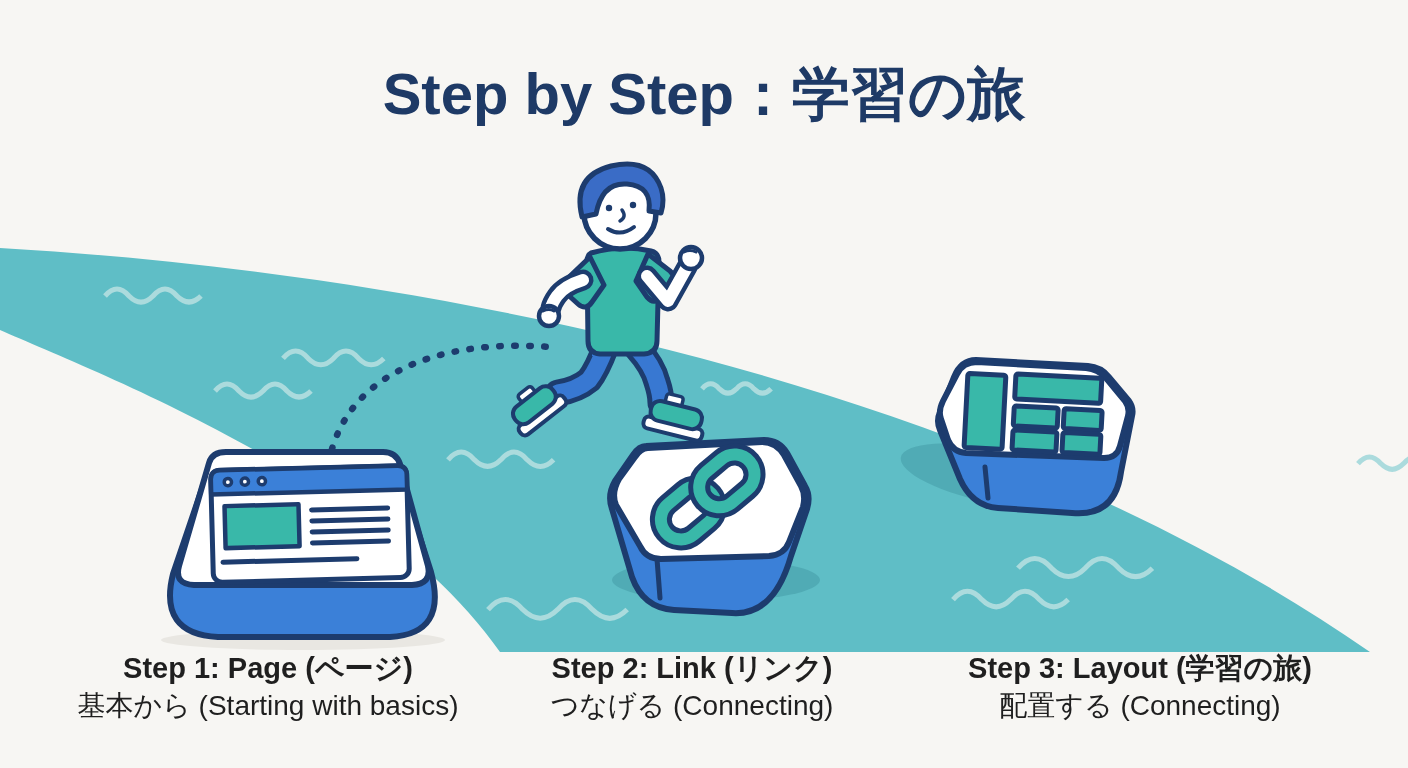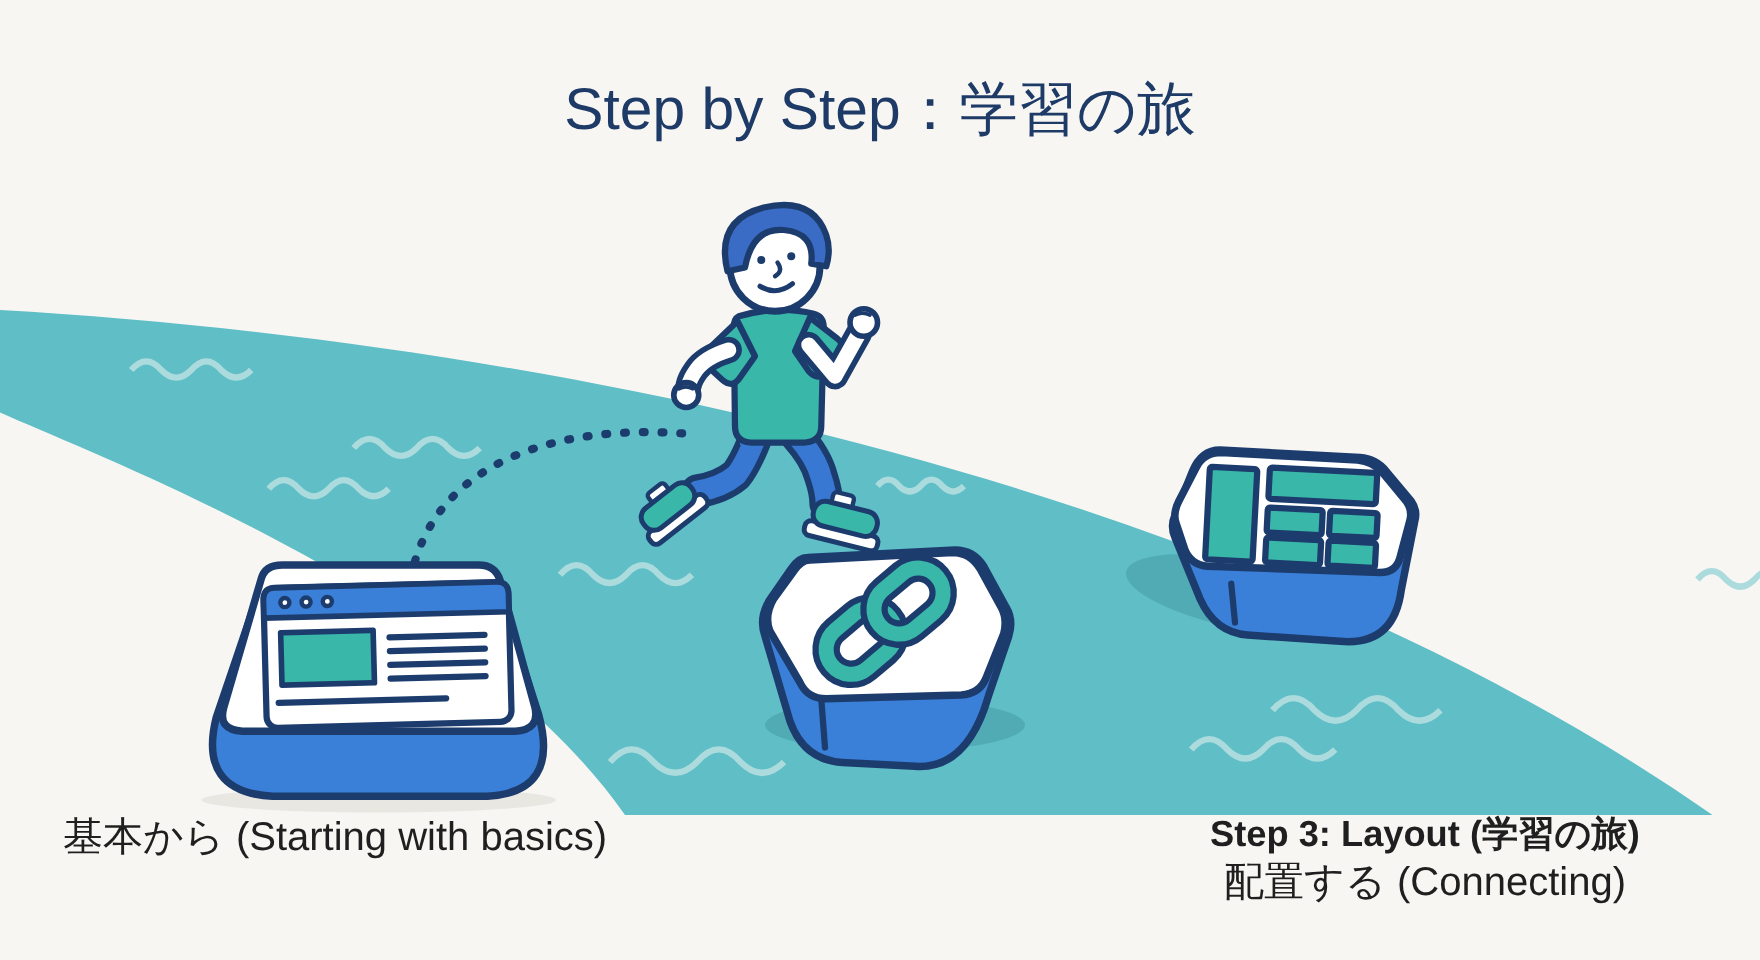--- a/index.html
+++ b/index.html
@@ -21,27 +21,27 @@
   .river{fill:var(--c-riverTeal,#5fbec6);}
   .wave{stroke:var(--c-waveLight,#abdbdd);fill:none;}
   .shadow{fill:var(--c-waterShadow,#4fa9b3);}
   .pants{stroke:var(--c-pantsBlue,#3878d2);fill:none;}
   .hair{fill:var(--c-hairBlue,#3a6cc6);}
   .dotted{stroke:var(--c-outlineNavy,#1d3c6e);fill:none;}
   
   .page-title{
     position:absolute;top:56px;left:0;width:100%;
     text-align:center;
-    font-size:47px;font-weight:normal;
+    font-size:58px;font-weight:bold;
     color:var(--c-titleNavy,#1e3a66);
     letter-spacing:0px;
   }
   .step-label{position:absolute;top:650px;text-align:center;color:var(--c-labelText,#1f1f1f);}
   .step-label .heading{font-size:29px;font-weight:bold;line-height:36px;}
-  .step-label .caption{font-size:32px;font-weight:normal;line-height:35px;margin-top:2px;}
+  .step-label .caption{font-size:28px;font-weight:normal;line-height:35px;margin-top:2px;}
   .step-label-1{left:40px;width:456px;}
   .step-label-2{left:492px;width:400px;}
   .step-label-3{left:908px;width:464px;}
 </style>
 </head>
 <body>
 
 <div class="canvas">
 
   <svg class="scene-svg" width="1408" height="768" viewBox="0 0 1408 768">
@@ -166,20 +166,25 @@
         <circle cx="633" cy="205" r="3.2" class="fn"></circle>
         <path class="none st" stroke-width="3.5" d="M 622,210 Q 627,217 620,221"></path>
         <path class="none st" stroke-width="4" d="M 608,229 Q 621,237 634,227"></path>
       </g>
     </g>
   </svg>
 
   <div class="page-title">Step by Step：学習の旅</div>
 
   <div class="step-label step-label-1">
+    <div class="heading">Step 1: Page (ページ)</div>
     <div class="caption">基本から (Starting with basics)</div>
+  </div>
+  <div class="step-label step-label-2">
+    <div class="heading">Step 2: Link (リンク)</div>
+    <div class="caption">つなげる (Connecting)</div>
   </div>
   <div class="step-label step-label-3">
     <div class="heading">Step 3: Layout (学習の旅)</div>
     <div class="caption">配置する (Connecting)</div>
   </div>
 
 </div>
 
 </body></html>

